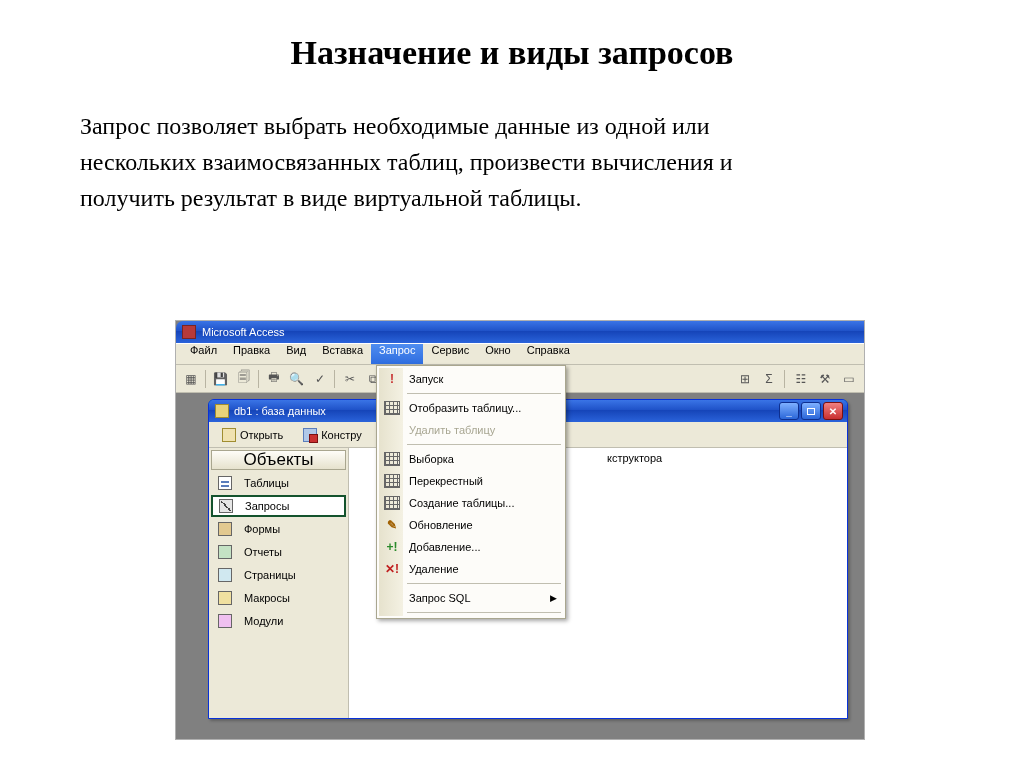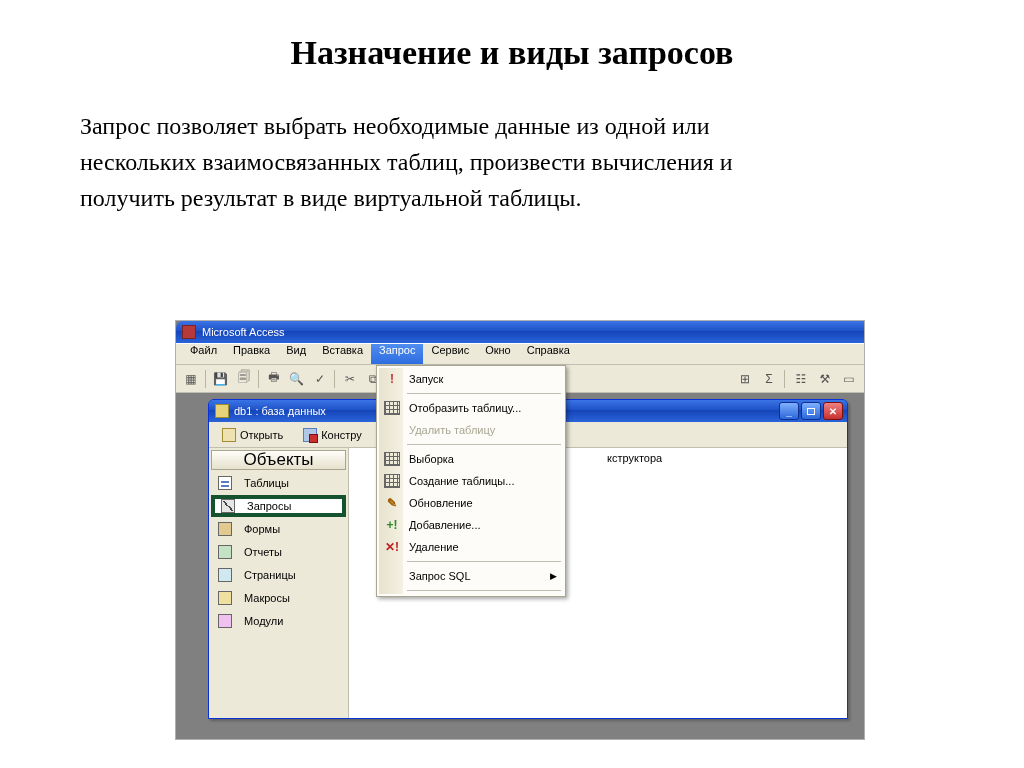--- a/index.html
+++ b/index.html
@@ -173,21 +173,21 @@
     text-align:center;
     font-size:17px;
     line-height:18px;
     margin-bottom:2px;
   }
   .obj-item {
     height:22px;display:flex;align-items:center;gap:12px;
     padding:0 6px;border:1px solid transparent;margin:1px 0;
   }
   .obj-item.sel {
-    background:#fff;border:4px solid #14532d;
+    background:#fff;border:2px solid #14532d;
   }
   .obj-ico {
     width:14px;height:14px;display:inline-block;border:1px solid #666;
     background:#fff;position:relative;
   }
   .oi-table { background:#fff; }
   .oi-table::after{content:"";position:absolute;inset:2px;background:
      repeating-linear-gradient(0deg,#5a7dbb,#5a7dbb 2px,transparent 2px,transparent 4px);}
   .oi-query { background:#e6e6e6;}
   .oi-query::after{content:"";position:absolute;inset:1px;background:
@@ -332,20 +332,24 @@
     <div class="dd-item disabled">
       <span>Удалить таблицу</span>
     </div>
     <div class="dd-sep"></div>
     <div class="dd-item">
       <span class="dd-ico ddi-grid"></span>
       <span>Выборка</span>
     </div>
     <div class="dd-item">
       <span class="dd-ico ddi-grid"></span>
+      <span>Перекрестный</span>
+    </div>
+    <div class="dd-item">
+      <span class="dd-ico ddi-grid"></span>
       <span>Создание таблицы...</span>
     </div>
     <div class="dd-item">
       <span class="dd-ico ddi-update">✎</span>
       <span>Обновление</span>
     </div>
     <div class="dd-item">
       <span class="dd-ico ddi-add">+!</span>
       <span>Добавление...</span>
     </div>

